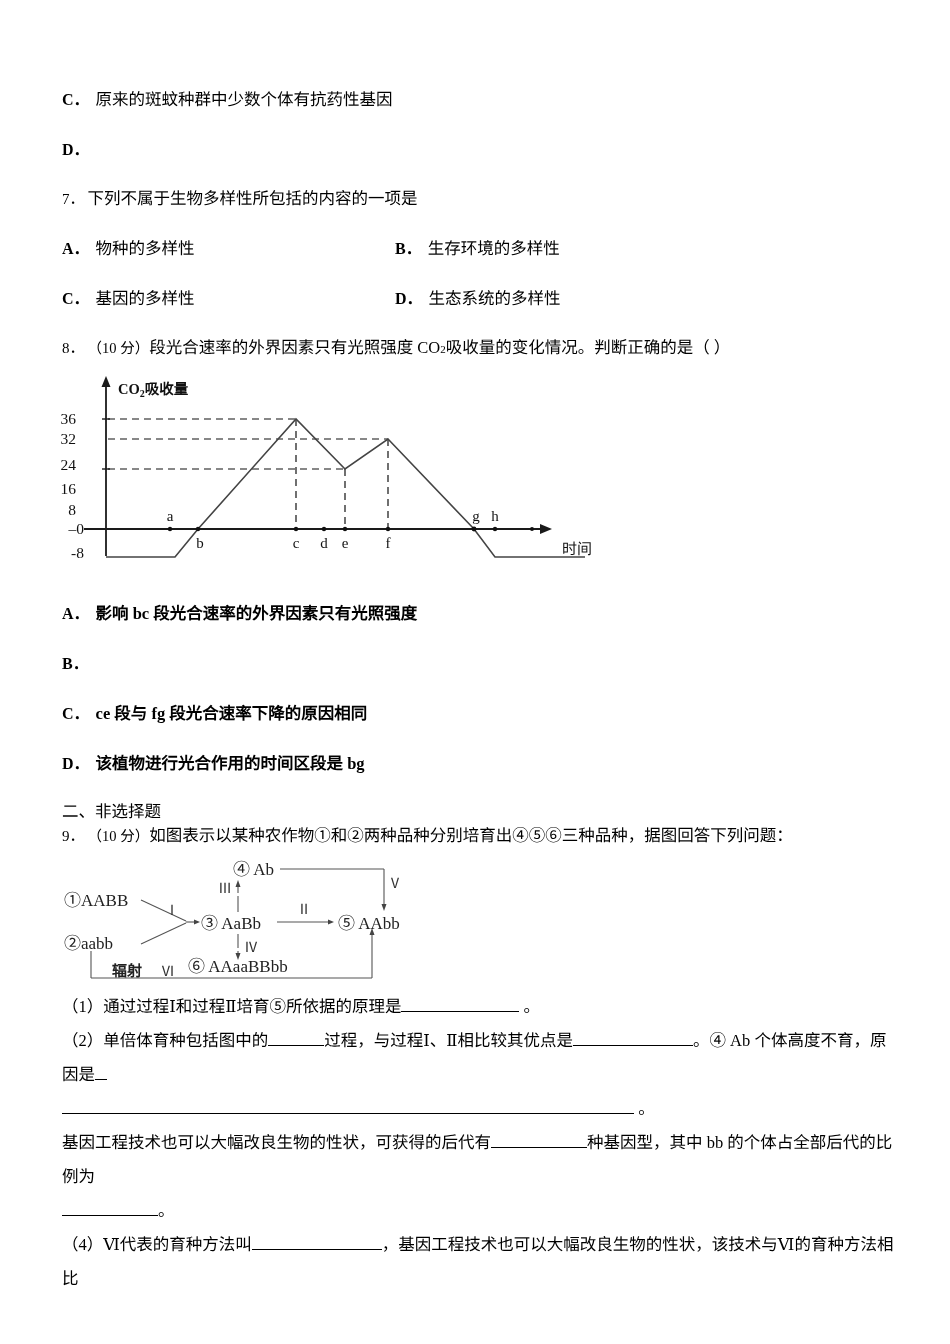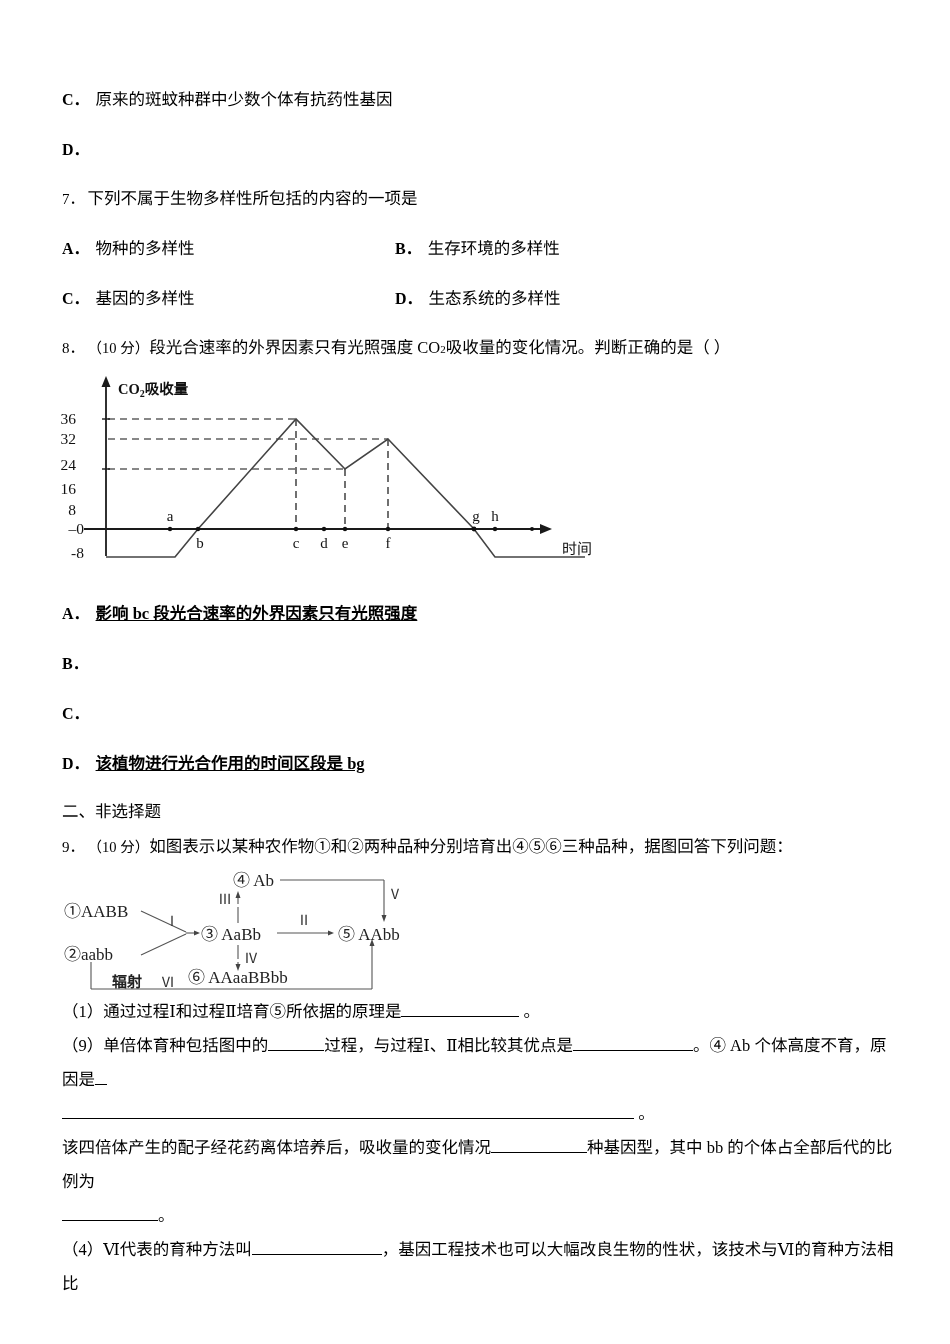--- a/index.html
+++ b/index.html
@@ -71,21 +71,21 @@
 
   
   .diagram-wrap {
     position: relative;
     width: 430px;
     height: 132px;
     margin-left: -22px;
   }
   .diagram-wrap svg { display: block; }
 
-  .bold { font-weight: bold; text-decoration: underline; }
+  .bold { font-weight: bold; }
 
   
   .blank {
     display: inline-block;
     border-bottom: 1.3px solid #000;
     height: 1em;
     vertical-align: baseline;
   }
 
   .para {
@@ -203,27 +203,28 @@
 
     <div class="row" style="margin-top:30px;margin-bottom:26px;">
       <span class="opt-label">A．</span>
       <span class="opt-text bold">影响 bc 段光合速率的外界因素只有光照强度</span>
     </div>
     <div class="row" style="margin-bottom:26px;">
       <span class="opt-label">B．</span>
     </div>
     <div class="row" style="margin-bottom:26px;">
       <span class="opt-label">C．</span>
+      <span class="opt-text bold">ce 段与 fg 段光合速率下降的原因相同</span>
     </div>
     <div class="row" style="margin-bottom:24px;">
       <span class="opt-label">D．</span>
       <span class="opt-text bold">该植物进行光合作用的时间区段是 bg</span>
     </div>
 
-    <div class="sect-head" style="margin-bottom:11px;">二、非选择题</div>
+    <div class="sect-head" style="">二、非选择题</div>
 
     <div class="row" style="margin-bottom:4px;">
       <span class="qnum">9．</span>
       <span class="score">（10 分）</span>
       <span class="opt-text">如图表示以某种农作物①和②两种品种分别培育出④⑤⑥三种品种，据图回答下列问题：</span>
     </div>
 
     <div class="diagram-wrap">
       <svg width="430" height="132" viewBox="0 0 430 132" xmlns="http://www.w3.org/2000/svg">
 
@@ -260,35 +261,35 @@
 
         <line x1="51" y1="101" x2="51" y2="128" stroke="#555" stroke-width="1.1"></line>
         <line x1="51" y1="128" x2="332" y2="128" stroke="#555" stroke-width="1.1"></line>
         <line x1="332" y1="128" x2="332" y2="84" stroke="#555" stroke-width="1.1"></line>
         <polygon points="332,78 329.5,85 334.5,85" fill="#444"></polygon>
         <text x="72" y="126" font-family="Liberation Sans, sans-serif" font-size="15" font-weight="bold" fill="#222">辐射</text>
         <text x="121" y="126" font-family="Liberation Serif, serif" font-size="14" fill="#333">Ⅵ</text>
       </svg>
     </div>
 
-    <div class="para" style="margin-top:2px;">
+    <div class="para" style="margin-top:8px;">
       <span>（1）通过过程Ⅰ和过程Ⅱ培育⑤所依据的原理是</span><span class="blank" style="width:118px;"></span><span> 。</span>
     </div>
 
     <div class="para">
-      <span>（9）单倍体育种包括图中的</span><span class="blank" style="width:56px;"></span><span>过程，与过程Ⅰ、Ⅱ相比较其优点是</span><span class="blank" style="width:120px;"></span><span>。④ Ab 个体高度不育，原因是</span><span class="blank" style="width:12px;"></span>
+      <span>（2）单倍体育种包括图中的</span><span class="blank" style="width:56px;"></span><span>过程，与过程Ⅰ、Ⅱ相比较其优点是</span><span class="blank" style="width:120px;"></span><span>。④ Ab 个体高度不育，原因是</span><span class="blank" style="width:12px;"></span>
     </div>
 
     <div class="para">
       <span class="blank" style="width:572px;"></span><span> 。</span>
     </div>
 
 
     <div class="para">
-      <span>该四倍体产生的配子经花药离体培养后，吸收量的变化情况</span><span class="blank" style="width:96px;"></span><span>种基因型，其中 bb 的个体占全部后代的比例为</span>
+      <span>基因工程技术也可以大幅改良生物的性状，可获得的后代有</span><span class="blank" style="width:96px;"></span><span>种基因型，其中 bb 的个体占全部后代的比例为</span>
     </div>
 
     <div class="para">
       <span class="blank" style="width:96px;"></span><span>。</span>
     </div>
 
     <div class="para">
       <span>（4）Ⅵ代表的育种方法叫</span><span class="blank" style="width:130px;"></span><span>，基因工程技术也可以大幅改良生物的性状，该技术与Ⅵ的育种方法相比</span>
     </div>
 

